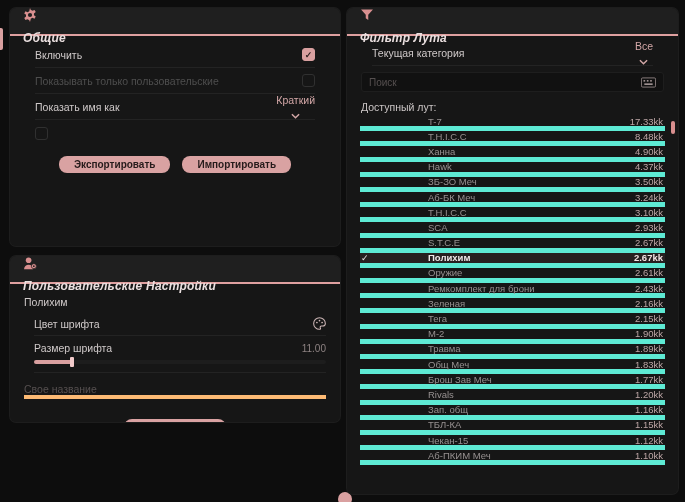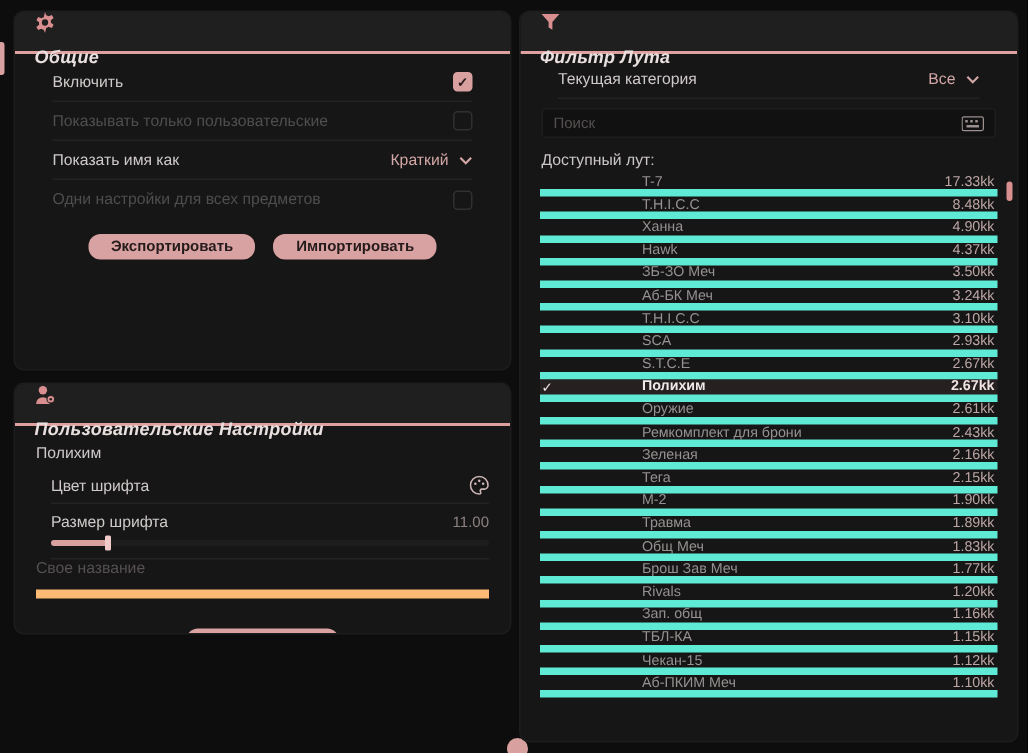--- a/index.html
+++ b/index.html
@@ -22,41 +22,41 @@
              height:26px; margin:0 25px; border-bottom:1px solid #232323; }
   .set-row.no-line { border-bottom:none; }
   .set-label { font-size:10.5px; color:#cfc9c9; }
   .set-label.dim { color:#4e4e4e; }
 
   .checkbox { width:13px; height:13px; border-radius:3px; border:1px solid #303030;
               display:flex; align-items:center; justify-content:center;
               font-size:9px; color:transparent; }
   .checkbox.checked { background:#d9a0a0; border-color:#d9a0a0; color:#2a1c1c; font-weight:bold; }
 
-  .dropdown { display:flex; align-items:center; gap:7px; color:#d3a7a7; font-size:10.5px; cursor:pointer; }
+  .dropdown { display:flex; align-items:center; gap:7px; color:#d3a7a7; font-size:10.5px; cursor:pointer;flex-direction:column; }
 
   .btn-row { display:flex; justify-content:center; gap:12px; margin-top:10px; }
   .btn { background:#d9a2a2; color:#261b1b; font-weight:bold; font-size:10px;
          padding:3px 15px; border-radius:8px; border:none; font-family:inherit; cursor:pointer; }
   .btn.wide { padding:3px 30px; }
 
   .item-name-row { margin:8px 14px 0; height:20px; display:flex; align-items:center; }
   .sub-row { display:flex; align-items:center; justify-content:space-between;
              height:24px; margin:0 14px 0 24px; border-bottom:1px solid #232323; }
   .slider-block { margin:0 14px 0 24px; border-bottom:1px solid #232323; padding:4px 0 8px; }
   .slider-head { display:flex; align-items:center; justify-content:space-between; height:16px; }
   .slider-value { font-size:10px; color:#8d8282; }
   .slider-track { position:relative; height:4px; margin-top:4px; background:#1d1d1d; border-radius:2px; }
   .slider-fill { position:absolute; left:0; top:0; height:4px; background:#d9a0a0; border-radius:2px; }
   .slider-handle { position:absolute; top:-3px; width:4px; height:10px; background:#f1caca; border-radius:1px; }
 
   .text-input { width:100%; background:transparent; border:none; outline:none;
                 font-family:inherit; font-size:10.5px; color:#cfc9c9; }
   .text-input::placeholder { color:#565050; }
-  .input-row { margin:0 14px; height:26px; display:flex; align-items:flex-start; border-bottom:6px solid #fdba74; }
+  .input-row { margin:0 14px; height:26px; display:flex; align-items:flex-end; border-bottom:4px solid #fdba74; }
 
   .search-box { margin:6px 14px 0; height:20px; background:#111111; border:1px solid #1e1e1e;
                 border-radius:3px; display:flex; align-items:center; padding:0 7px; gap:6px; }
   .search-box .text-input { font-size:10px; }
 
   .available-label { margin:9px 14px 3px; font-size:10.5px; color:#ccc6c6; }
 
   .loot-list { margin:0 13px; }
   .loot-row { height:15.2px; display:flex; align-items:center;
               border-bottom:5px solid #5eead4; font-size:9.5px; cursor:pointer;gap:44px; }
@@ -111,21 +111,20 @@
         <span>Краткий</span>
         <span class="icon">
           <svg width="9" height="6" viewBox="0 0 10 6">
               <polyline points="1,1 5,5 9,1" fill="none" stroke="currentColor" stroke-width="1.6"></polyline>
             </svg>
         </span>
       </span>
     </div>
 
     <div class="set-row no-line">
-      <span class="set-label dim">Одни настройки для всех предметов</span>
       <span class="checkbox"></span>
     </div>
 
     <div class="btn-row">
       <button class="btn">Экспортировать</button>
       <button class="btn">Импортировать</button>
     </div>
   </section>
 
   <section class="panel" id="panel-custom">

